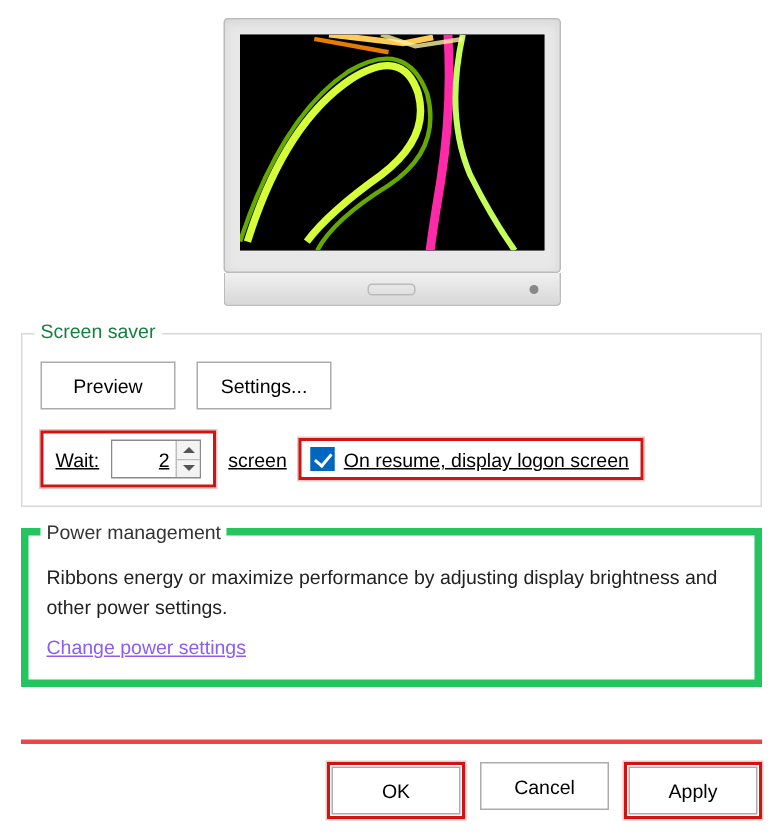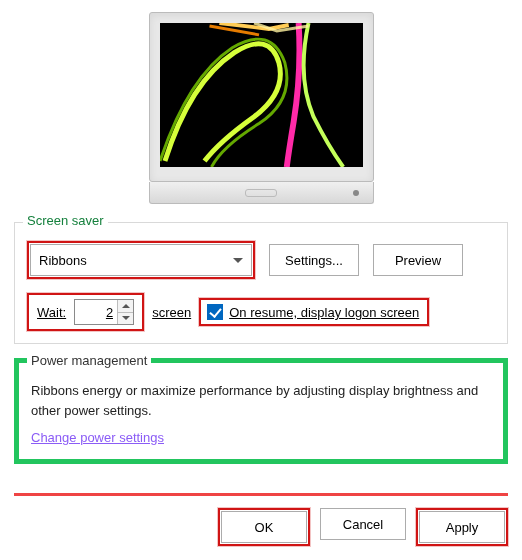--- a/index.html
+++ b/index.html
@@ -209,28 +209,22 @@
       </div>
     </div>
     <div class="monitor-base"></div>
   </div>
 </div>
 
 <div class="group">
   <span class="group-title">Screen saver</span>
 
   <div class="row row-saver">
-    <div class="highlight dropdown-wrapper">
-      <div class="dropdown">
-        <span>Ribbons</span>
-        <span class="chevron"></span>
-      </div>
-    </div>
+    <button class="btn">Preview</button>
     <button class="btn">Settings...</button>
-    <button class="btn">Preview</button>
   </div>
 
   <div class="row row-wait">
     <div class="highlight" style="padding:4px 8px 4px 8px;">
       <div class="wait-wrap">
         <span class="wait-label">Wait:</span>
         <div class="spinner">
           <input value="2" style="">
           <div class="spinner-btns">
             <div>

